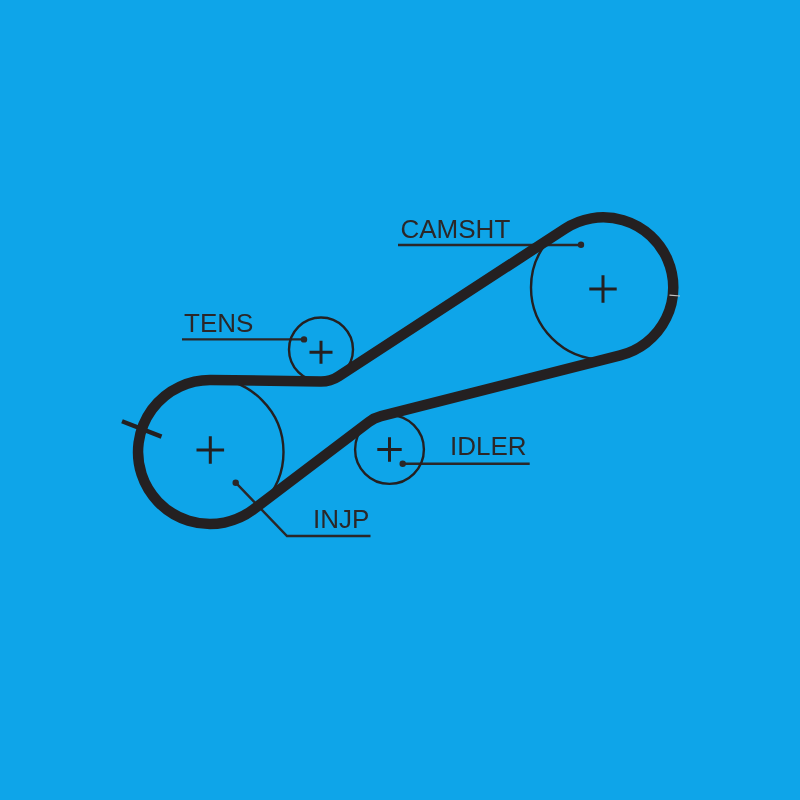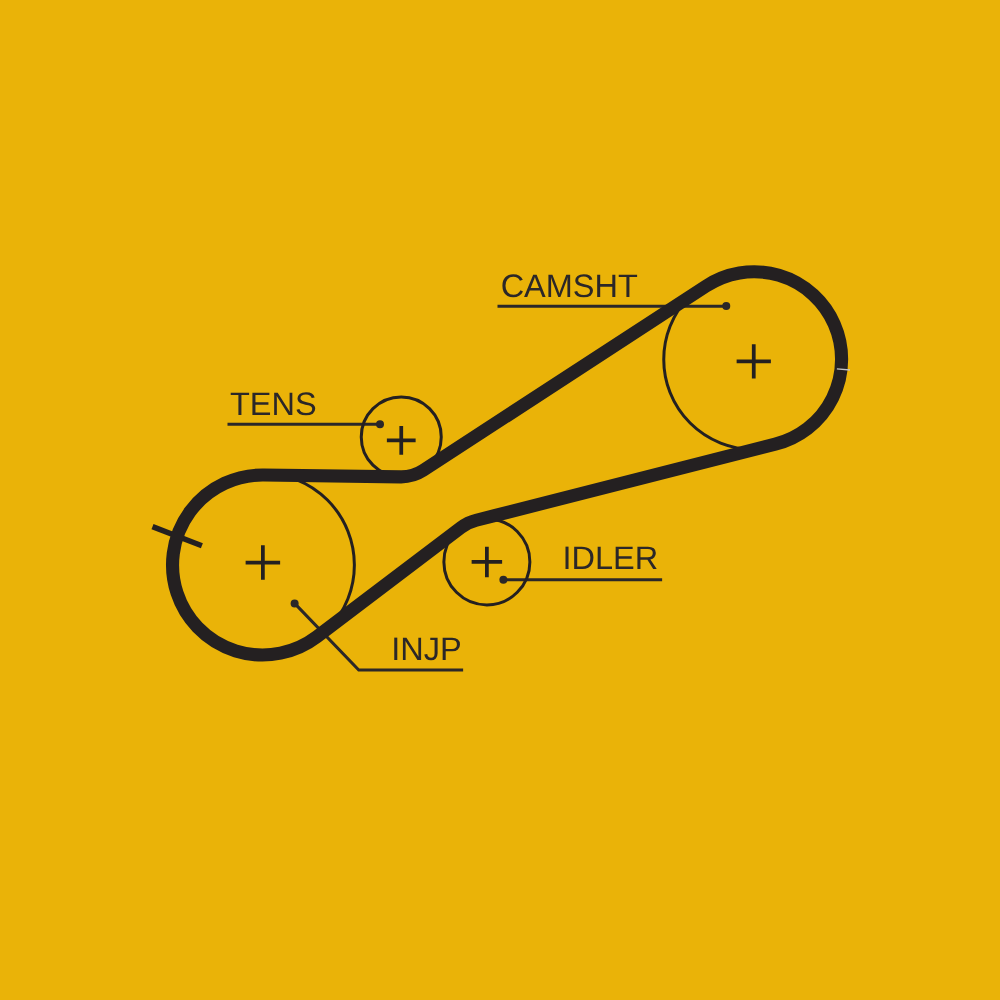--- a/index.html
+++ b/index.html
@@ -7,21 +7,21 @@
     padding: 0;
     width: 800px;
     height: 800px;
     background: #ffffff;
     overflow: hidden;
   }
   .stage {
     position: relative;
     width: 800px;
     height: 800px;
-    background: #eab308;
+    background: #0ea5e9;
   }
   svg { display: block; }
   .pulley-circle {
     fill: none;
     stroke: #242021;
     stroke-width: 2.4;
   }
   .belt {
     fill: none;
     stroke: #242021;

